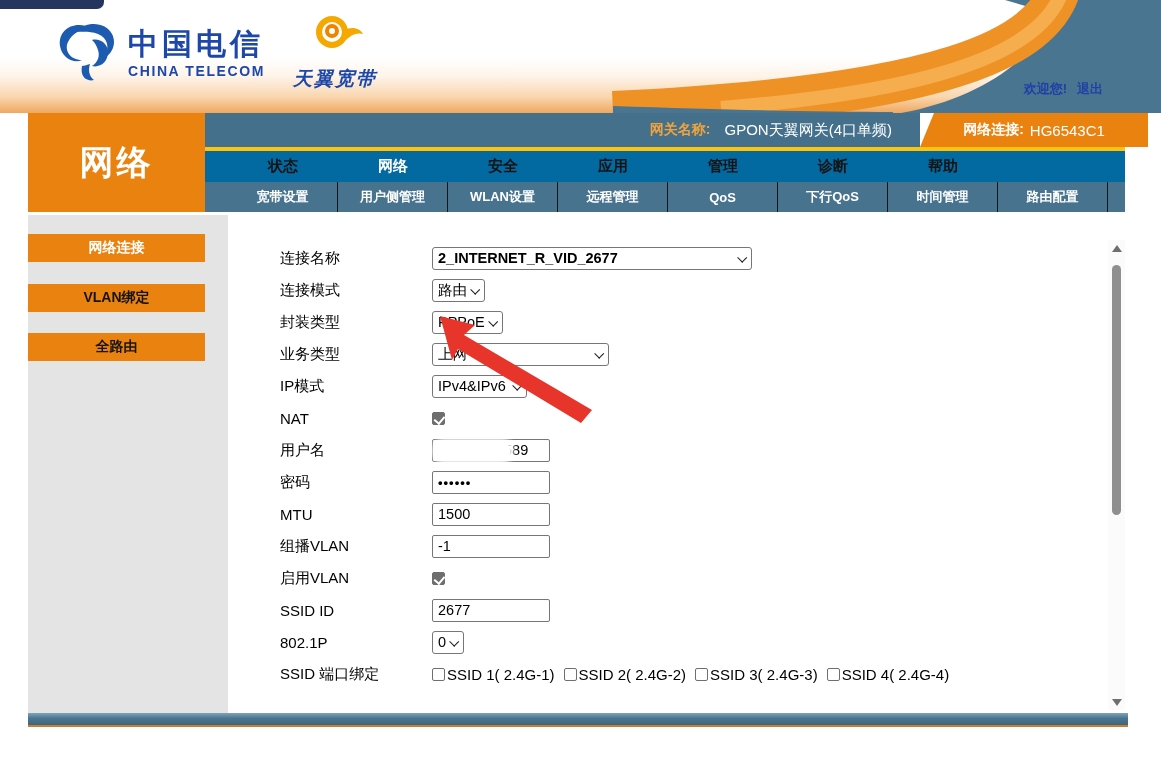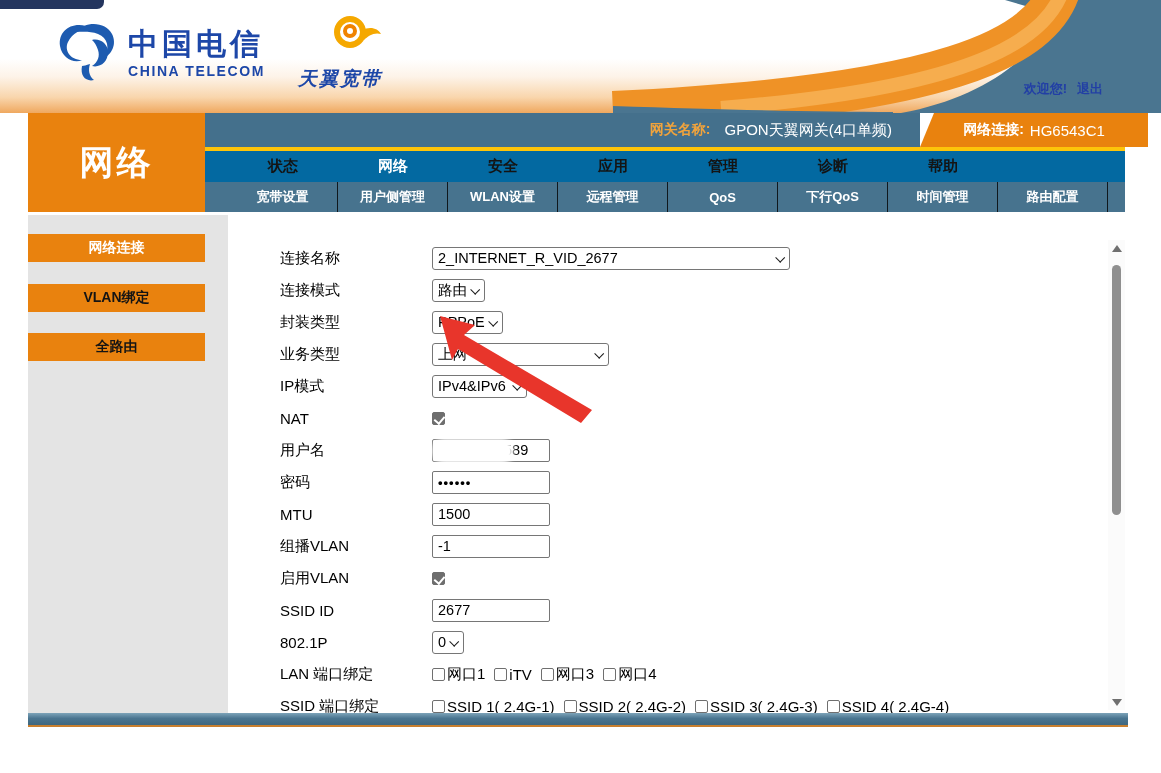--- a/index.html
+++ b/index.html
@@ -10,21 +10,21 @@
   
   .header { position:absolute; left:0; top:0; width:1161px; height:113px;
     background:linear-gradient(180deg,#ffffff 0%,#ffffff 52%,#fdf3e8 68%,#f9d6ad 86%,#efa85f 100%); }
   .corner-strip { position:absolute; left:0; top:0; width:104px; height:9px; background:#24355e; border-radius:0 0 7px 0; }
   .header-decor { position:absolute; right:0; top:0; }
 
   .ct-logo { position:absolute; left:56px; top:18px; display:flex; align-items:flex-start; }
   .ct-logo-text { margin-left:8px; }
   .ct-logo-cn { color:#1d47a8; font-size:30px; font-weight:bold; letter-spacing:4px; line-height:36px; margin-top:8px; }
   .ct-logo-en { color:#1d47a8; font-size:14px; font-weight:bold; letter-spacing:1.6px; line-height:18px; }
-  .ty-logo { position:absolute; left:272px; top:12px; width:110px; text-align:right; }
+  .ty-logo { position:absolute; left:280px; top:12px; width:110px; text-align:center; }
   .ty-logo-text { color:#1d47a8; font-size:19px; font-weight:bold; font-style:italic; letter-spacing:2px; margin-top:2px; }
 
   .welcome { position:absolute; right:58px; top:80px; z-index:5; font-size:13px; font-weight:bold; color:#223fa5; }
   .welcome a { color:#223fa5; text-decoration:none; margin-left:10px; }
 
   
   .side-title { position:absolute; left:28px; top:113px; width:177px; height:99px;
     background:#e9820e; color:#fff; font-size:34px; font-weight:bold; letter-spacing:3px;
     display:flex; align-items:center; justify-content:center; }
   .info-bar { position:absolute; left:205px; top:113px; width:943px; height:34px; display:flex; }
@@ -166,21 +166,21 @@
   <div class="sidebar">
     <div class="side-item active" style="top:19px;">网络连接</div>
     <div class="side-item" style="top:69px;">VLAN绑定</div>
     <div class="side-item" style="top:118px;">全路由</div>
   </div>
 
   <div class="form">
 
     <div class="frow">
       <span class="flabel">连接名称</span>
-      <span class="selectbox" style="width:358px;">
+      <span class="selectbox" style="width:320px;font-weight:bold;">
         <span>2_INTERNET_R_VID_2677</span>
         <span class="chev"></span>
       </span>
     </div>
 
     <div class="frow">
       <span class="flabel">连接模式</span>
       <span class="selectbox narrow">
         <span>路由</span>
         <span class="chev"></span>
@@ -258,41 +258,20 @@
     </div>
 
     <div class="frow">
       <span class="flabel">802.1P</span>
       <span class="selectbox narrow">
         <span>0</span>
         <span class="chev"></span>
       </span>
     </div>
 
-    <div class="frow">
-      <span class="flabel">LAN 端口绑定</span>
-      <span class="cbgroup">
-        <span class="opt">
-            <span class="cb"></span>
-            <span>网口1</span>
-          </span>
-        <span class="opt">
-            <span class="cb"></span>
-            <span>iTV</span>
-          </span>
-        <span class="opt">
-            <span class="cb"></span>
-            <span>网口3</span>
-          </span>
-        <span class="opt">
-            <span class="cb"></span>
-            <span>网口4</span>
-          </span>
-      </span>
-    </div>
 
     <div class="frow">
       <span class="flabel">SSID 端口绑定</span>
       <span class="cbgroup">
         <span class="opt">
             <span class="cb"></span>
             <span>SSID 1( 2.4G-1)</span>
           </span>
         <span class="opt">
             <span class="cb"></span>

